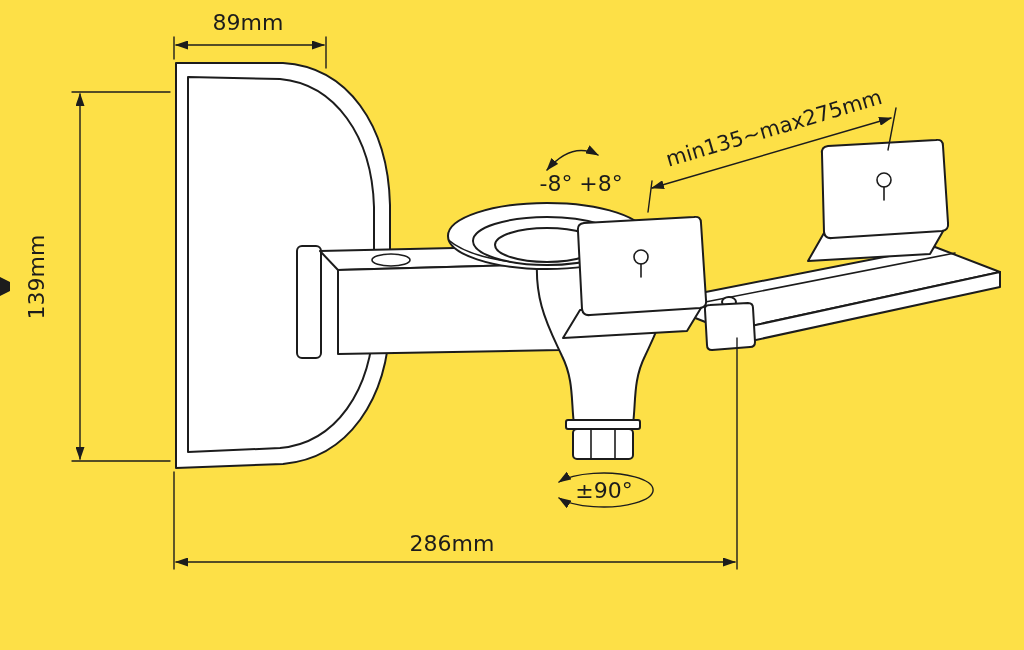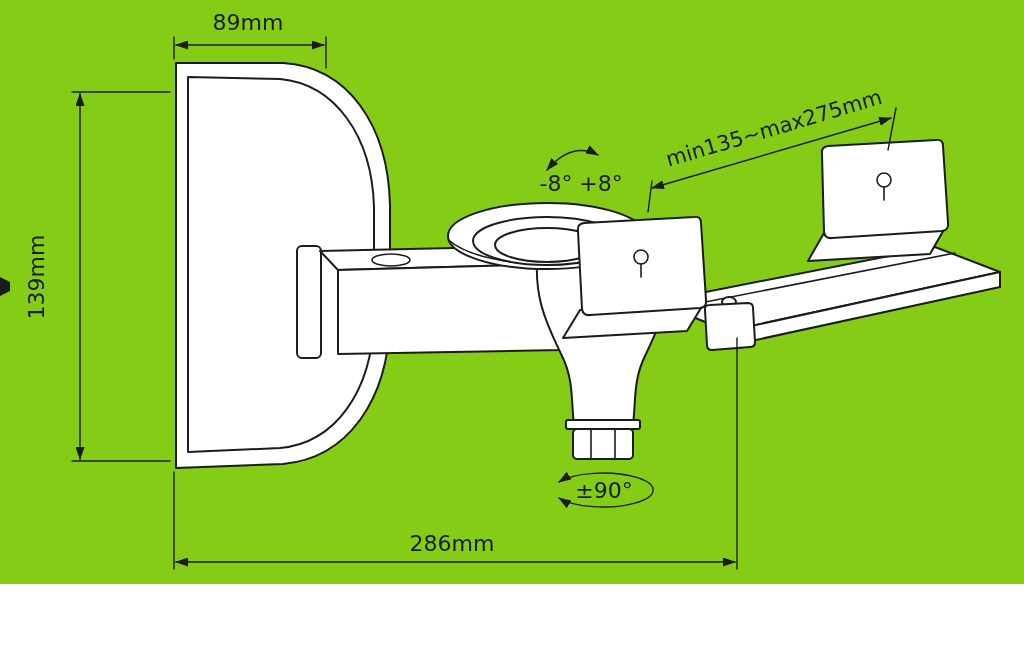--- a/index.html
+++ b/index.html
@@ -6,23 +6,23 @@
     margin: 0;
     padding: 0;
     background: #ffffff;
     width: 1024px;
     height: 650px;
     overflow: hidden;
     font-family: "DejaVu Sans", "Liberation Sans", sans-serif;
   }
   .drawing-wrap {
     width: 1024px;
-    height: 584px;
+    height: 650px;
     position: relative;
-    background: #84cc16;
+    background: #fde047;
   }
   svg { display: block; }
   .outline {
     fill: #ffffff;
     stroke: #1c1c1c;
     stroke-width: 2;
     stroke-linejoin: round;
     stroke-linecap: round;
   }
   .thin {

